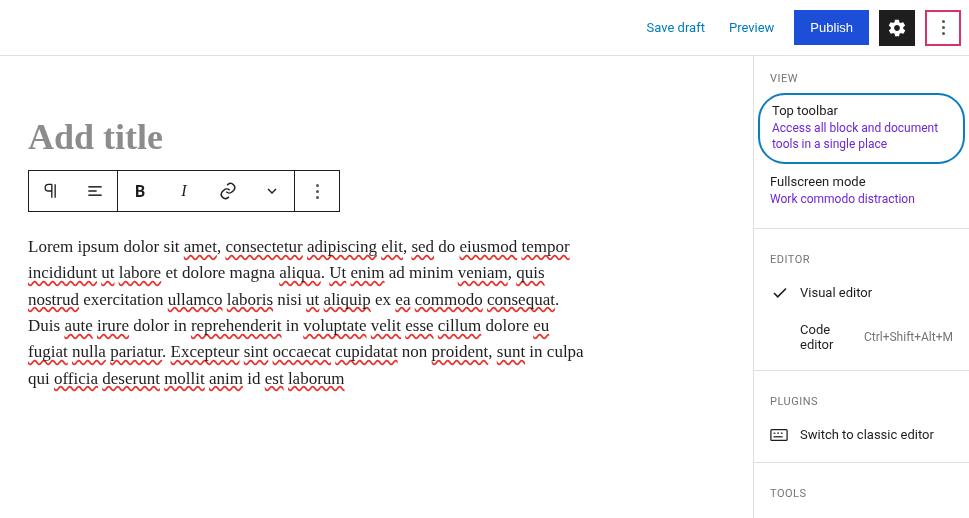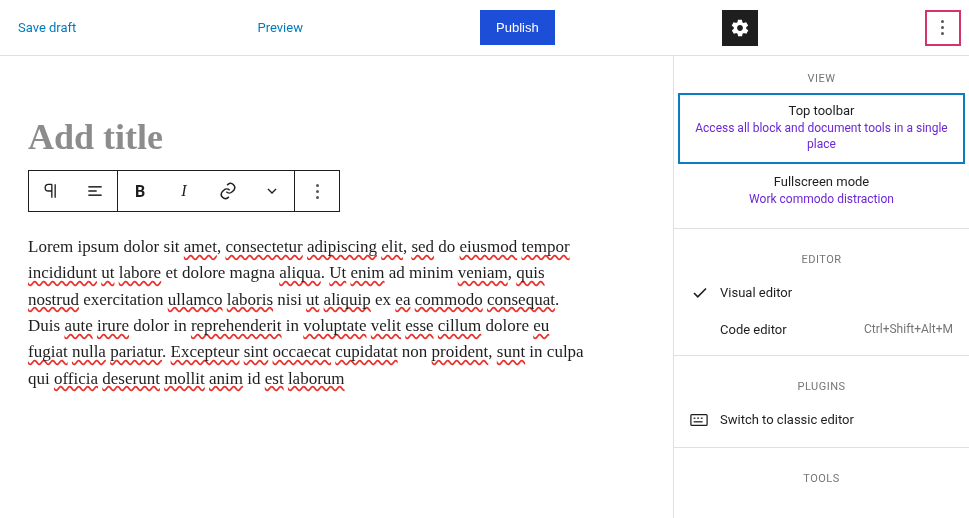--- a/index.html
+++ b/index.html
@@ -10,21 +10,21 @@
       background: #fff;
       width: 969px;
       height: 518px;
       overflow: hidden;
     }
     .topbar {
       height: 56px;
       border-bottom: 1px solid #e0e0e0;
       display: flex;
       align-items: center;
-      justify-content: space-between;
+      justify-content: flex-end;
       padding: 12px 8px;
       gap: 4px;
     }
     .topbar .link {
       color: #007cba;
       font-size: 13px;
       padding: 8px 10px;
       cursor: pointer;
     }
     .topbar .publish-btn {
@@ -106,37 +106,37 @@
       color: #1e1e1e;
       margin-top: 22px;
       max-width: 560px;
     }
     .content-para .sp {
       text-decoration: underline wavy #e8332d;
       text-decoration-skip-ink: none;
       text-underline-offset: 2px;
     }
     .sidebar {
-      width: 296px;
+      width: 216px;
       border-left: 1px solid #e0e0e0;
       overflow-y: auto;
       padding-bottom: 28px;
-      text-align: center;
     }
     .section-label {
       color: #757575;
       font-size: 11px;
       letter-spacing: 0.5px;
       padding: 16px 16px 8px 16px;
       text-transform: uppercase;
     }
     .menu-item {
       padding: 10px 16px 12px 16px;
       cursor: pointer;
       position: relative;
+      border-radius: 27px;
     }
     .menu-item .mi-title {
       font-size: 13px;
       color: #1e1e1e;
       margin-bottom: 3px;
     }
     .menu-item .mi-desc {
       font-size: 12px;
       color: #6d28d9;
       line-height: 1.3;

